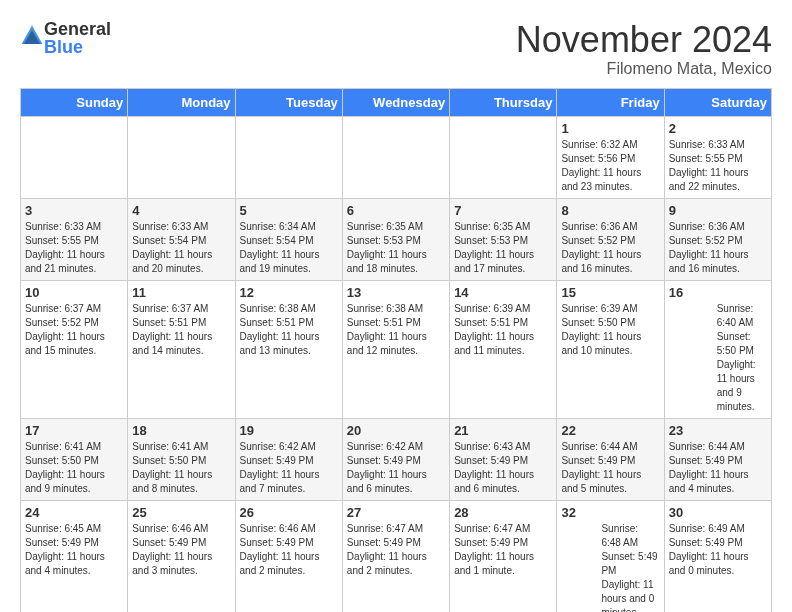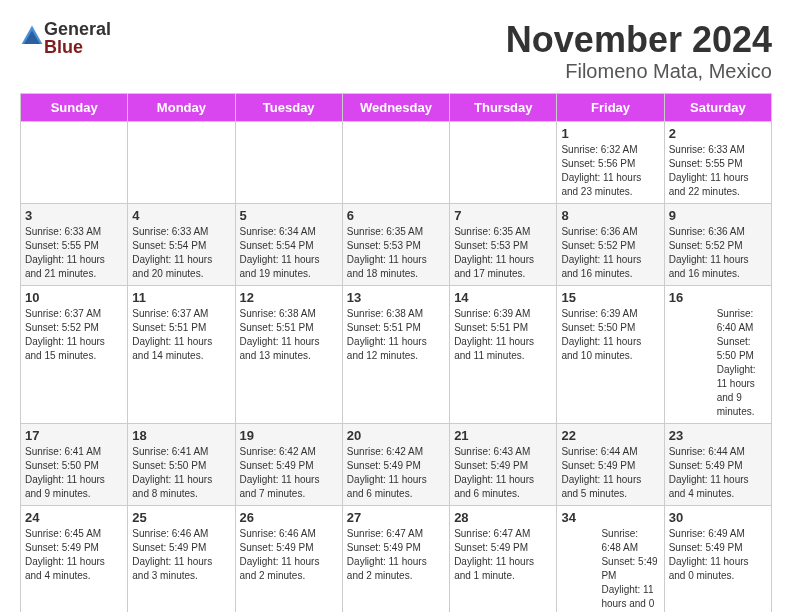--- a/index.html
+++ b/index.html
@@ -23,38 +23,38 @@
     }
     .logo-icon {
       width: 24px;
       height: 24px;
     }
     .title-section {
       text-align: right;
     }
     .month-title {
       font-size: 36px;
-      font-weight: bold;
+      font-weight: normal;
       color: #333;
       line-height: 1.1;
     }
     .location-title {
-      font-size: 20px;
+      font-size: 16px;
       color: #555;
     }
     .calendar {
       width: 100%;
       border-collapse: collapse;
       font-size: 11px;
     }
     .calendar th {
-      background-color: #d946ef;
+      background-color: #3b82f6;
       color: white;
       padding: 6px 4px;
-      text-align: center;
+      text-align: right;
       font-size: 13px;
       font-weight: bold;
       border: 1px solid #ccc;
     }
     .calendar td {
       border: 1px solid #ccc;
       padding: 4px;
       vertical-align: top;
       width: calc(100% / 7);
       height: 80px;
@@ -85,21 +85,21 @@
 <div class="header">
   <div class="logo">
     <div>
       <svg class="logo-icon" viewBox="0 0 30 30" xmlns="http://www.w3.org/2000/svg">
         <polygon points="15,2 28,25 2,25" fill="#4a90d9"></polygon>
         <polygon points="15,8 25,25 5,25" fill="#2a60a0"></polygon>
       </svg>
     </div>
     <div>
       <div style="font-size:18px;font-weight:bold;color:#333;line-height:1;">General</div>
-      <div style="font-size:18px;font-weight:bold;color:#7f1d1d;line-height:1;">Blue</div>
+      <div style="font-size:18px;font-weight:bold;color:#3b82f6;line-height:1;">Blue</div>
     </div>
   </div>
   <div class="title-section">
     <div class="month-title">November 2024</div>
     <div class="location-title">Filomeno Mata, Mexico</div>
   </div>
 </div>
 
 <table class="calendar">
   <thead>
@@ -290,21 +290,21 @@
 Sunset: 5:49 PM
 Daylight: 11 hours and 2 minutes.</div>
         </td>
         <td>
           <span class="day-number">28</span>
           <div class="day-info" style="white-space: pre-line;">Sunrise: 6:47 AM
 Sunset: 5:49 PM
 Daylight: 11 hours and 1 minute.</div>
         </td>
         <td>
-          <span class="day-number">34</span>
+          <span class="day-number">32</span>
           <div class="day-info" style="white-space: pre-line; margin-left: 40px;">Sunrise: 6:48 AM
 Sunset: 5:49 PM
 Daylight: 11 hours and 0 minutes.</div>
         </td>
         <td>
           <span class="day-number">30</span>
           <div class="day-info" style="white-space: pre-line;">Sunrise: 6:49 AM
 Sunset: 5:49 PM
 Daylight: 11 hours and 0 minutes.</div>
         </td>

